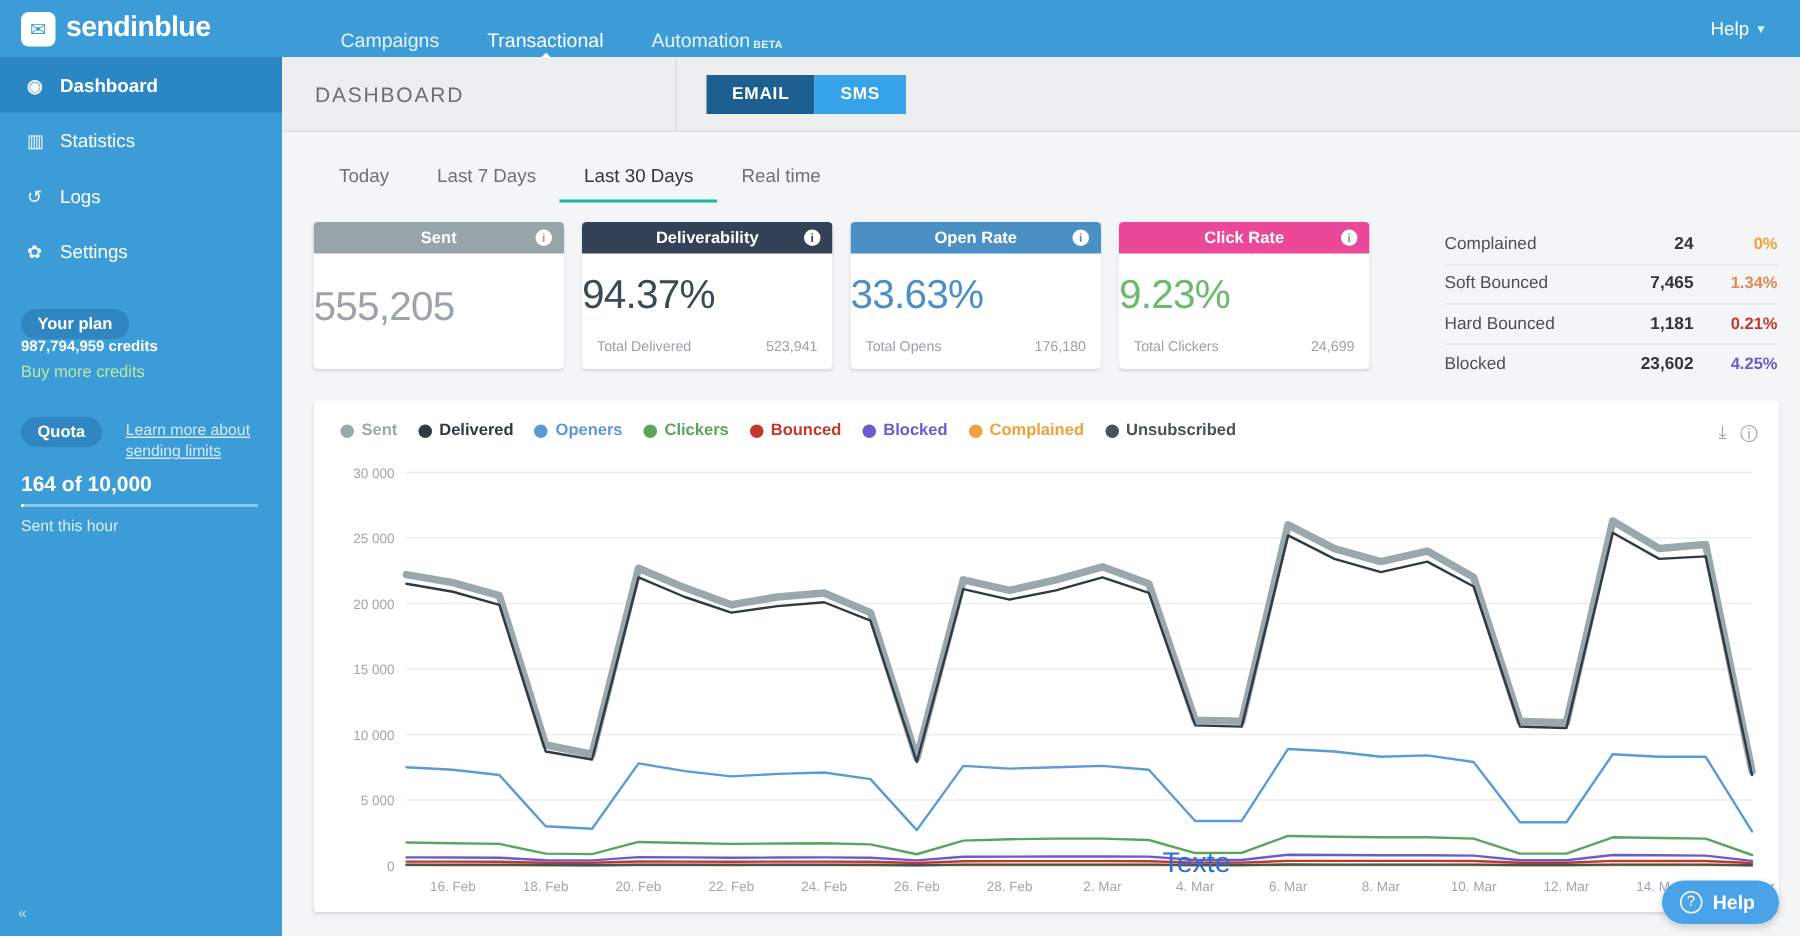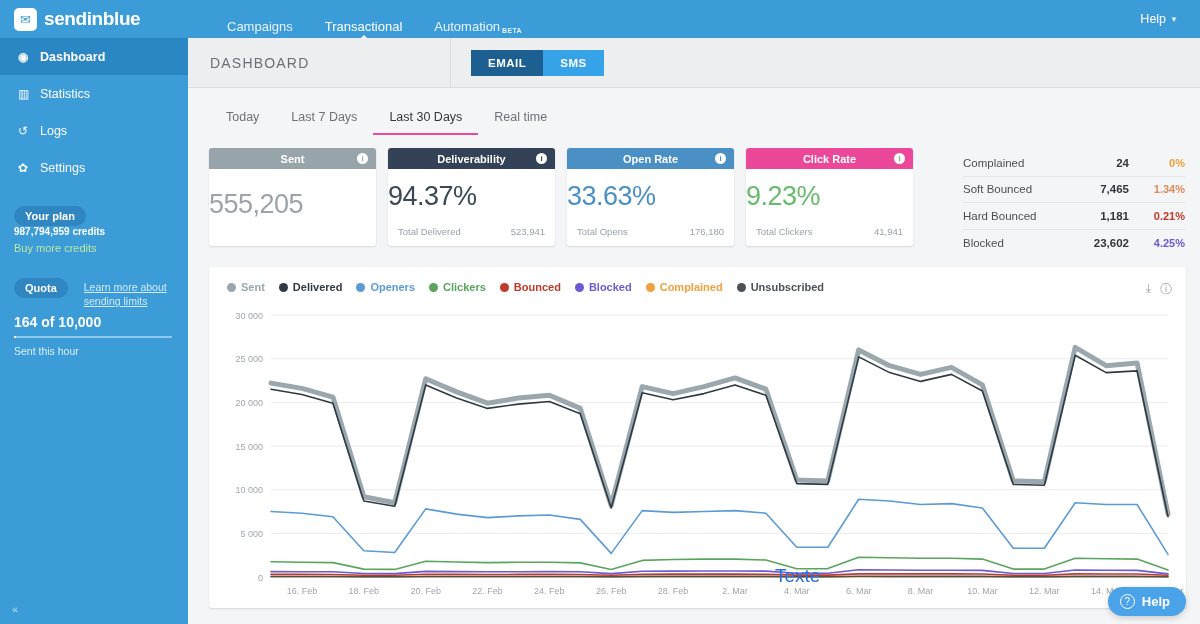--- a/index.html
+++ b/index.html
@@ -99,21 +99,21 @@
   .seg.dark { background: #1c5f90; }
   .seg.light { background: #36a2e8; }
 
   
   .rangetabs {
     position: absolute; top: 104px; left: 210px; display: flex; gap: 0px;
   }
   .rtab {
     font-size: 12.5px; color: #6c7278; padding: 6px 16px 9px 16px; cursor: pointer;
   }
-  .rtab.active { color: #33373b; border-bottom: 2px solid #ec4899; }
+  .rtab.active { color: #33373b; border-bottom: 2px solid #14b8a6; }
 
   
   .cards { position: absolute; top: 148px; left: 209px; display: flex; gap: 12px; }
   .card {
     width: 167px; background: #fff; border-radius: 3px;
     box-shadow: 0 1px 2px rgba(0,0,0,.12); overflow: hidden;
   }
   .card-h {
     height: 21px; display: flex; align-items: center; justify-content: center;
     color: #fff; font-size: 11px; font-weight: bold; position: relative;
@@ -286,21 +286,21 @@
   </div>
 
   <div class="card">
     <div class="card-h c-click">
       <span>Click Rate</span>
       <span class="info">i</span>
     </div>
     <div class="card-v v-click">9.23%</div>
     <div class="card-f">
       <span>Total Clickers</span>
-      <span>41,941</span>
+      <span>24,699</span>
     </div>
   </div>
 </div>
 
 <div class="stats">
   <div class="srow">
     <span class="s-label">Complained</span>
     <span class="s-val">24</span>
     <span class="s-pct" style="color: rgb(240, 161, 60);">0%</span>
   </div>

